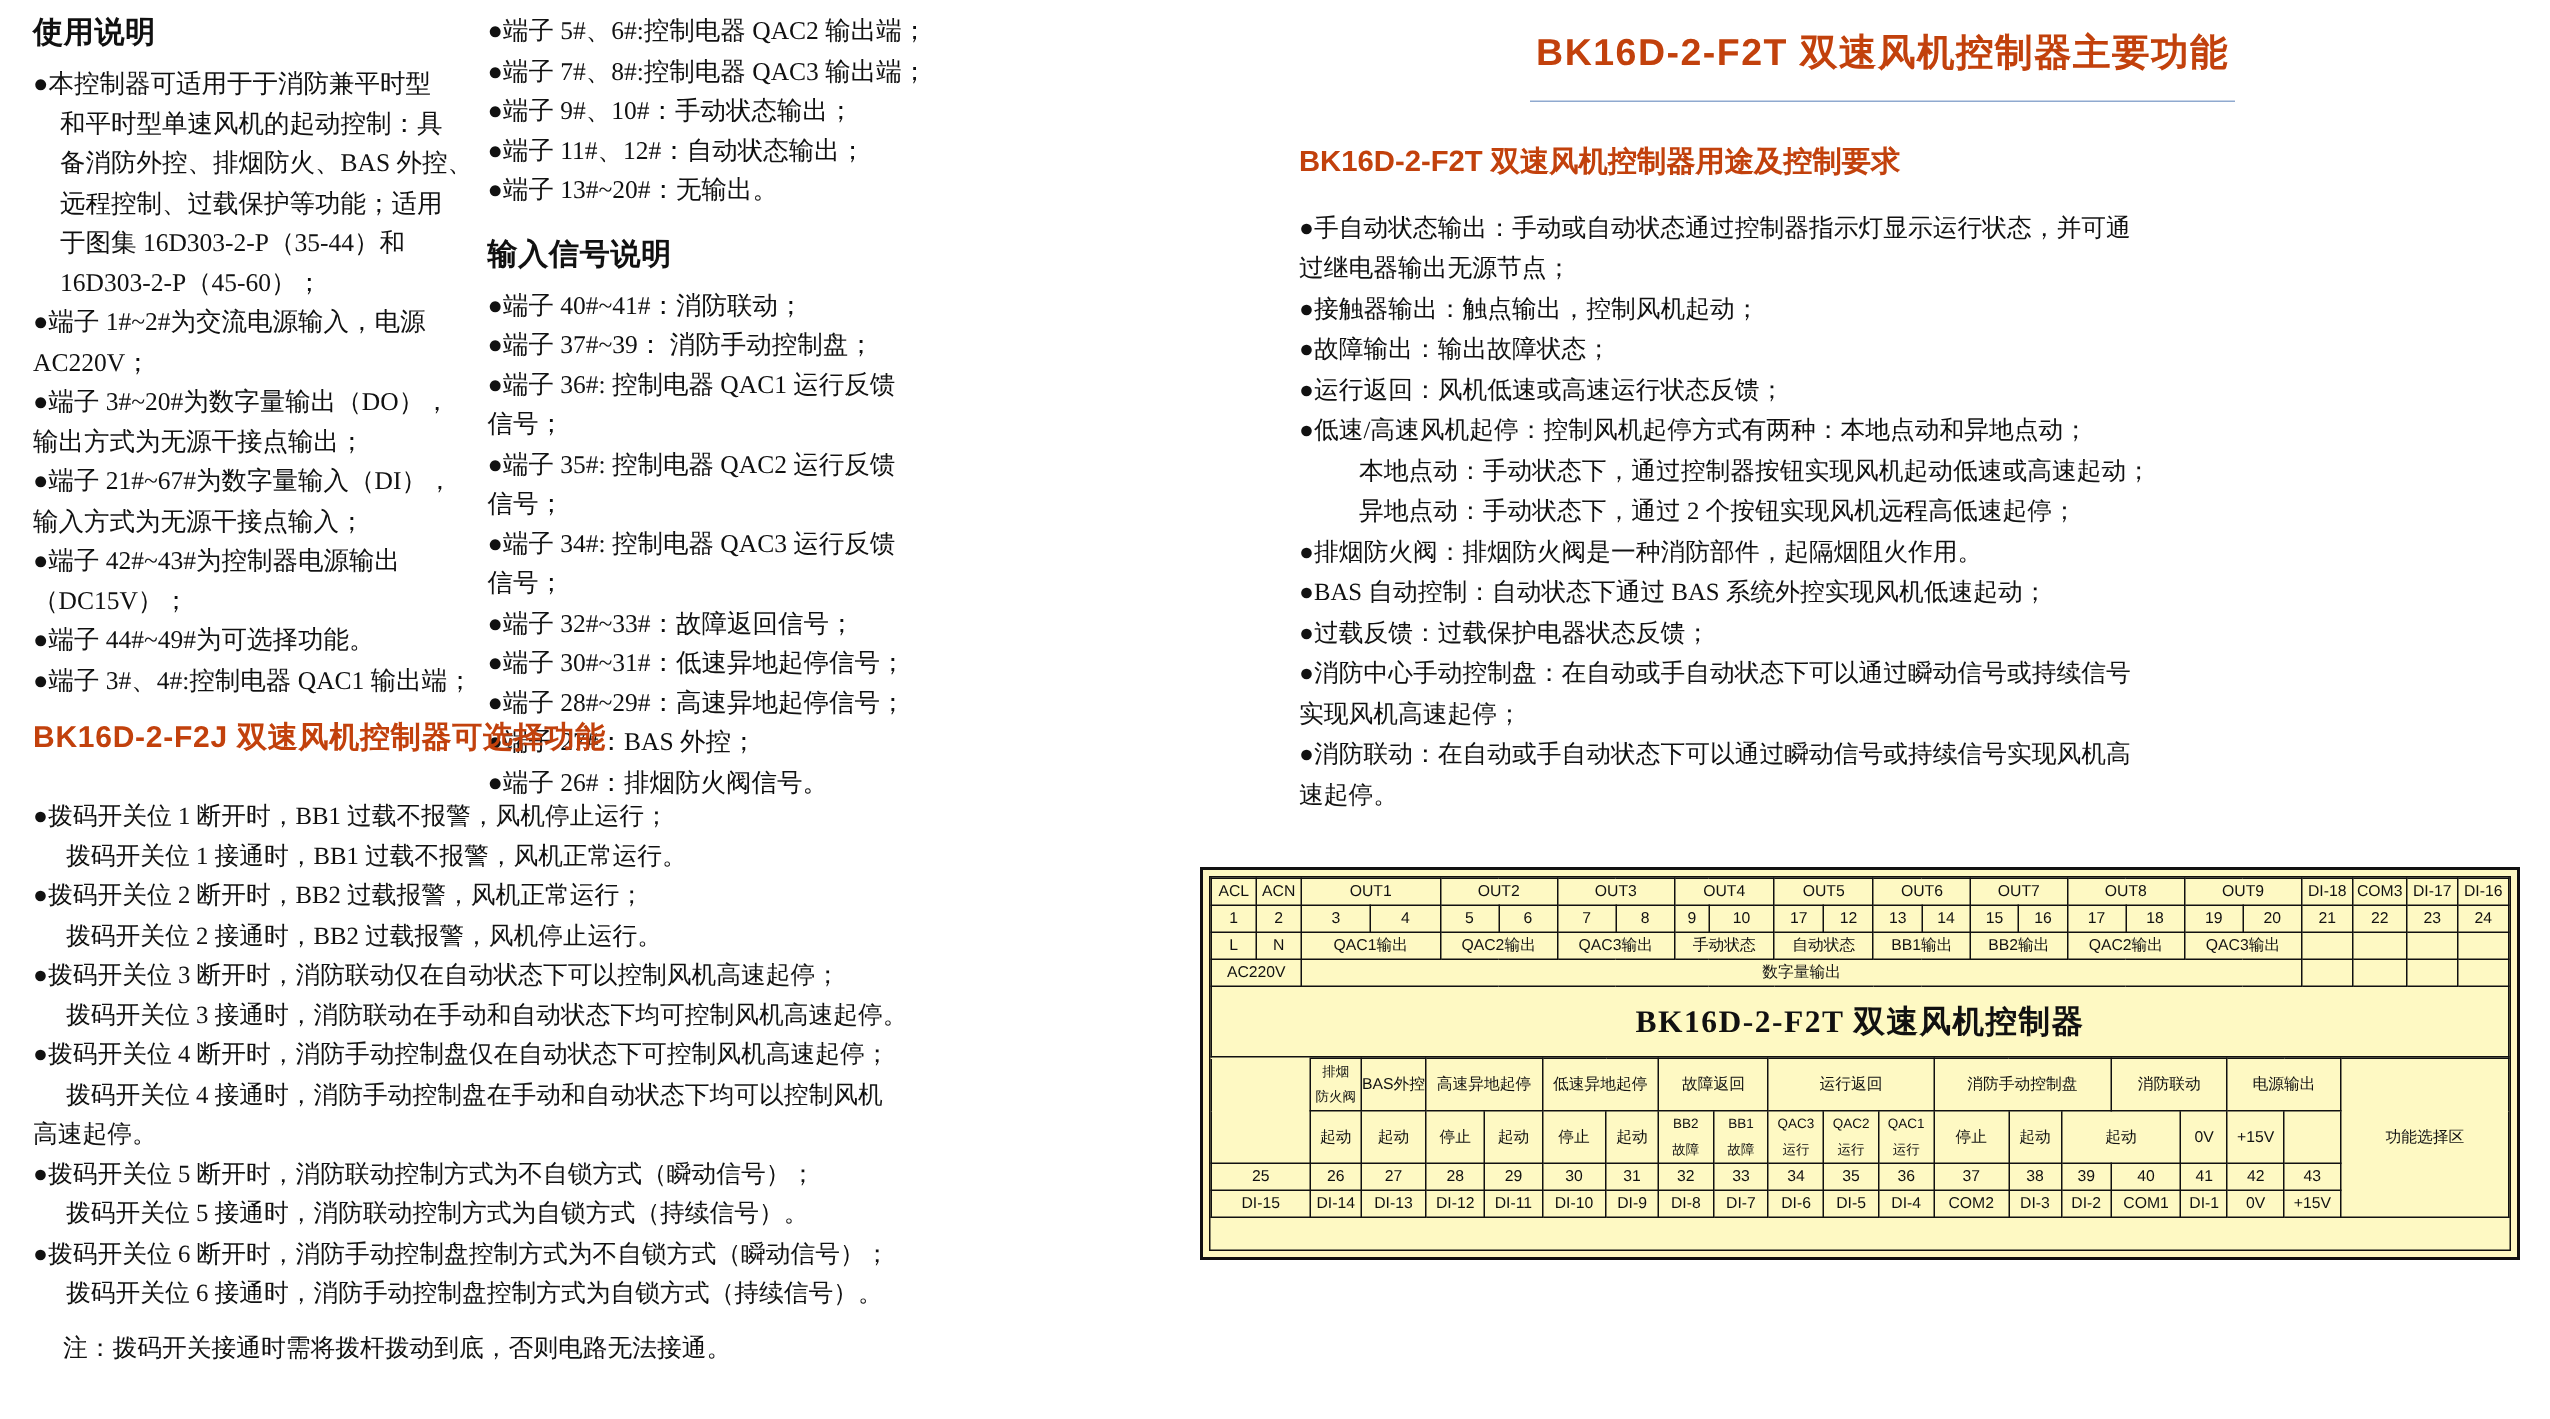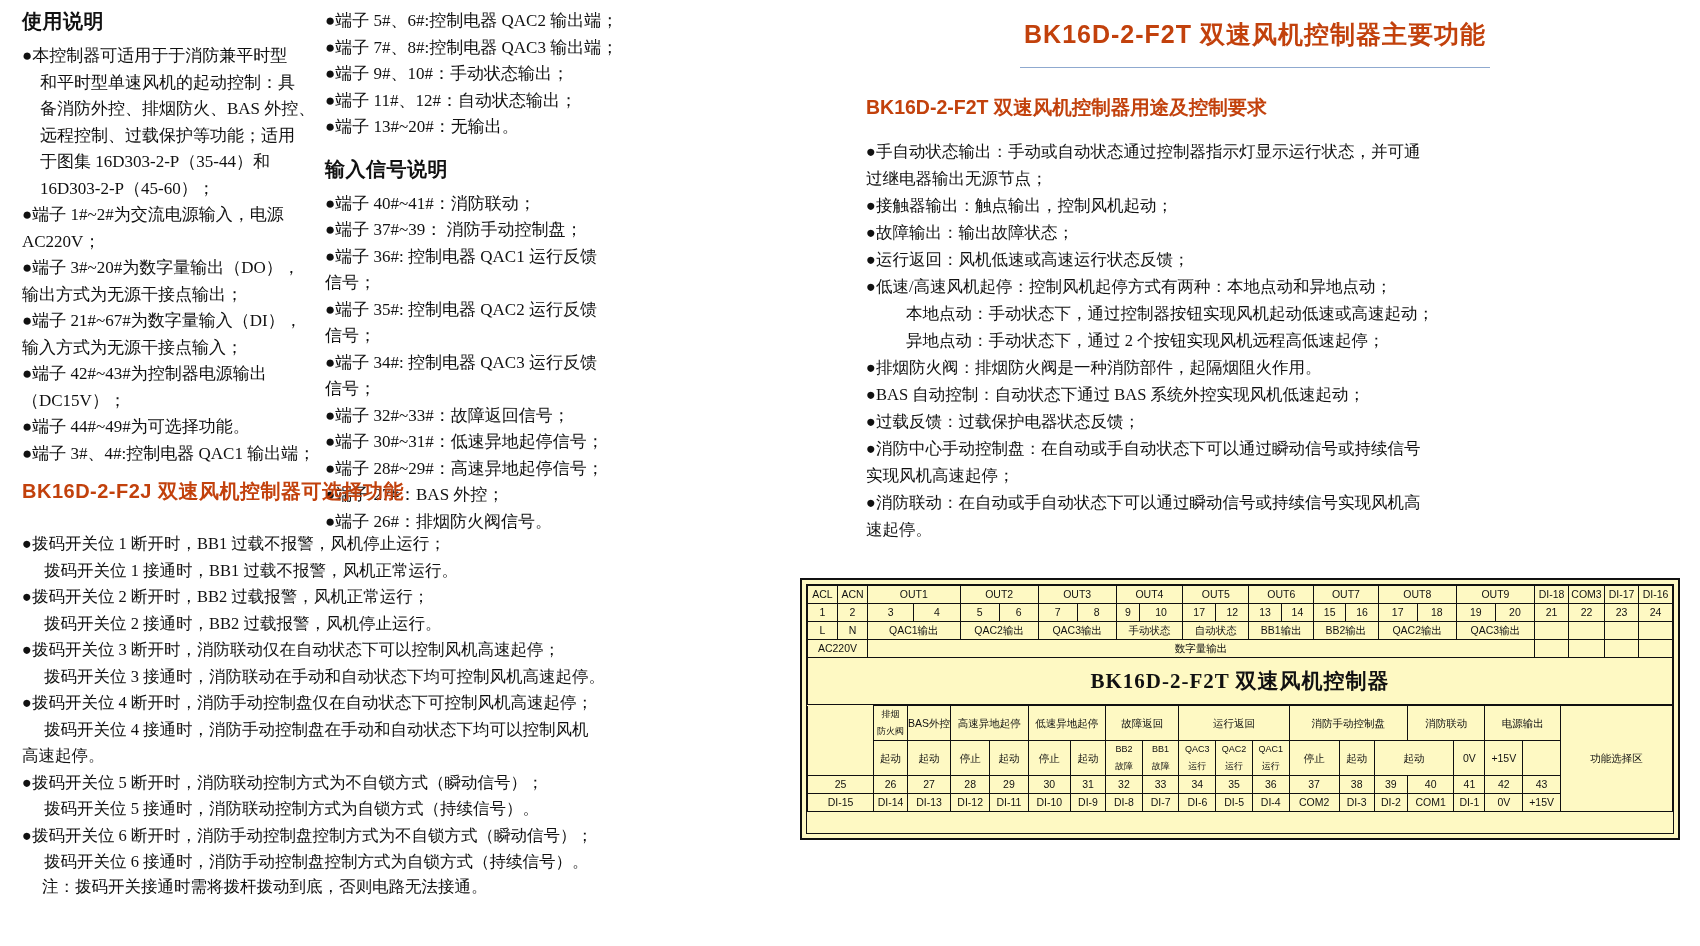--- a/index.html
+++ b/index.html
@@ -39,21 +39,21 @@
   
   .colA { position:absolute; left:22px; top:8px; width:300px; }
   .colB { position:absolute; left:325px; top:8px; width:310px; }
 
   .colA .bul, .colB .bul { font-size:17px; line-height:25.5px; }
 
   .left-bottom { position:absolute; left:22px; top:478px; width:780px; }
   .left-bottom h3 { font-size:20px; margin:0 0 26px 0; }
   .left-bottom .bul { font-size:16.5px; line-height:26.5px; margin-bottom:0px; }
   .left-bottom .sub { display:block; padding-left:22px; }
-  .note { font-size:16.5px; margin-top:0; padding-left:20px; }
+  .note { font-size:16.5px; margin-top:12px; padding-left:20px; }
 
   
   .right { position:absolute; left:830px; top:8px; width:850px; }
   .title-main {
     text-align:center;
     font-size:25px;
     letter-spacing:1px;
     margin:10px 0 0 0;
   }
   .title-rule {

